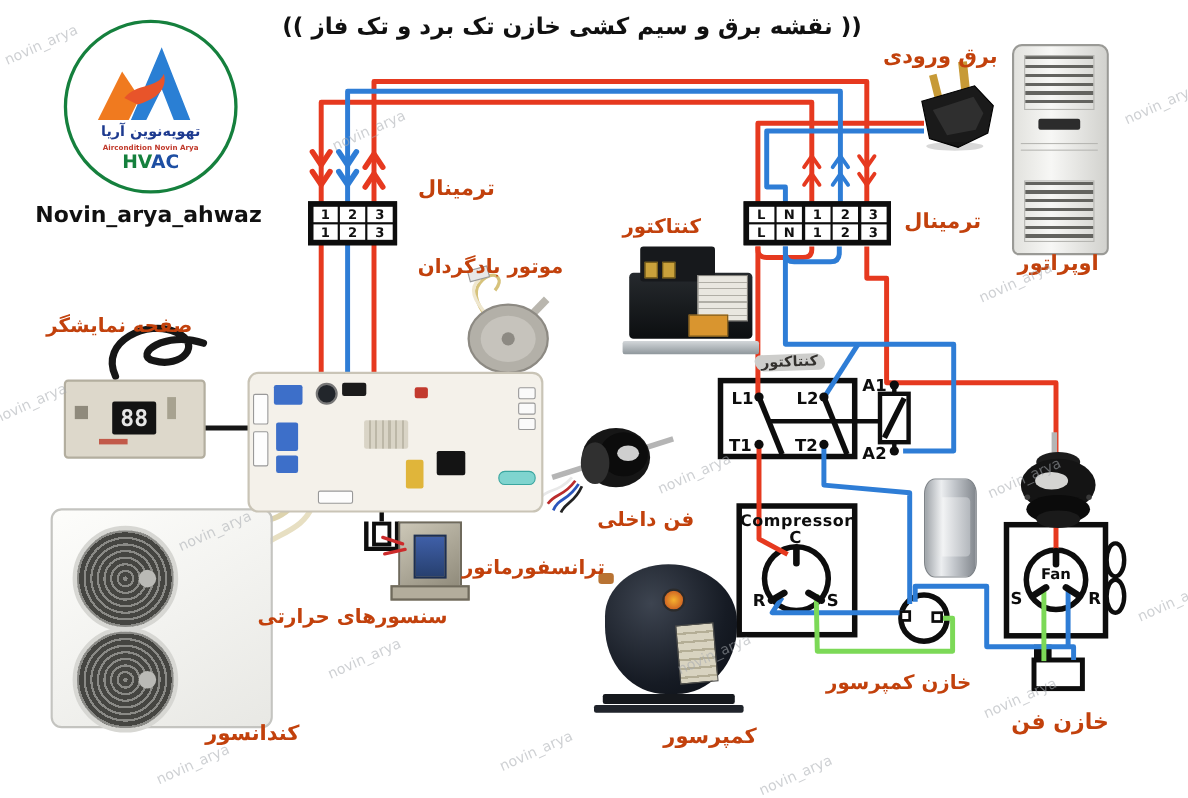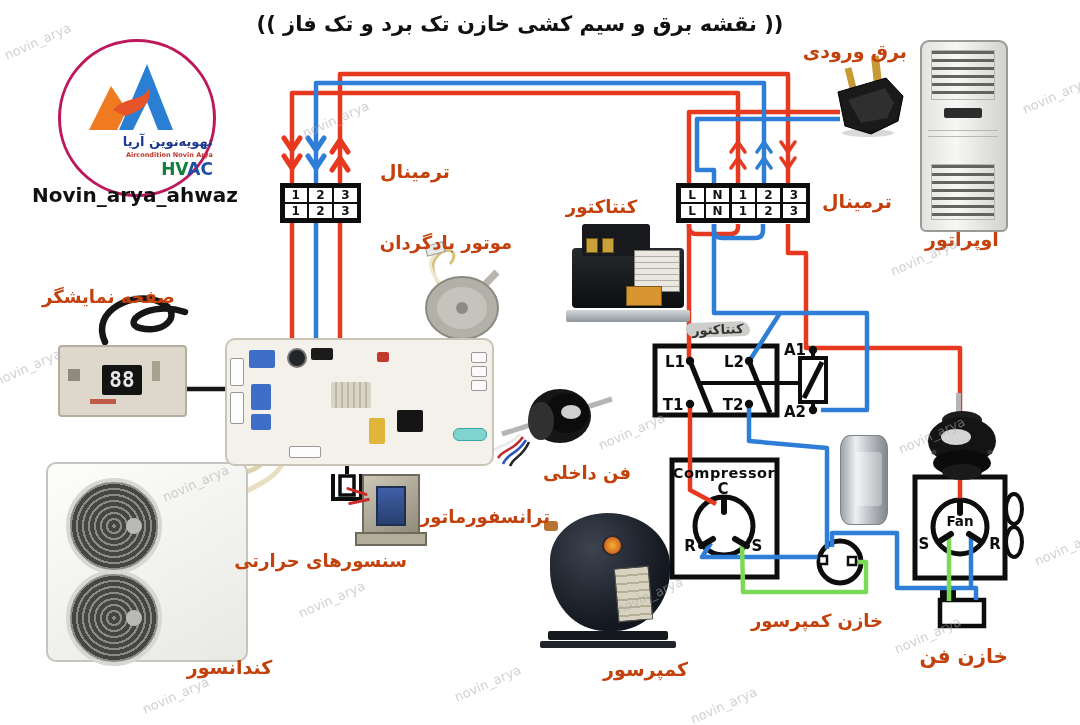--- a/index.html
+++ b/index.html
@@ -12,22 +12,22 @@
       white-space:nowrap;pointer-events:none}
   
   .tblock{position:absolute;background:#0d0d0d;display:grid;gap:2.5px;padding:2.5px;border:2px solid #0d0d0d}
   .tcell{background:#fff;display:flex;align-items:center;justify-content:center;
          font-weight:700;font-size:12px;height:14px}
   
   .st{font:700 15px "DejaVu Sans",sans-serif;fill:#0d0d0d;text-anchor:middle}
   .st-sm{font:700 13.5px "DejaVu Sans",sans-serif;fill:#0d0d0d;text-anchor:middle}
   .st-title{font:700 14.5px "DejaVu Sans",sans-serif;fill:#0d0d0d;text-anchor:middle;letter-spacing:.5px}
   
-  .logo{position:absolute;left:58px;top:39px;width:152px;height:152px;border:3px solid #be185d;
-        border-radius:50%;background:#fff;text-align:right}
+  .logo{position:absolute;left:58px;top:18px;width:152px;height:152px;border:3px solid #15803d;
+        border-radius:50%;background:#fff;text-align:center}
   .logo-fa{position:absolute;left:0;top:92px;width:100%;font-size:13px;font-weight:700;color:#1d3a8f;direction:rtl}
   .logo-en{position:absolute;left:0;top:109px;width:100%;font-size:6.5px;font-weight:700;color:#c0392b}
   .logo-hvac{position:absolute;left:0;top:117px;width:100%;font-size:17px;font-weight:800}
   .handle{position:absolute;left:16px;top:183px;width:238px;text-align:center;font-size:20px;font-weight:800}
   
   .photo{position:absolute}
   .indoor{left:920px;top:40px;width:84px;height:188px;border:2px solid #9a9a96;border-radius:9px 9px 6px 6px;
           background:linear-gradient(90deg,#e2e2de,#f7f7f5 40%,#d2d2ce)}
   .vent{position:absolute;left:9px;width:62px;background:repeating-linear-gradient(180deg,#63635f 0 3px,rgba(0,0,0,0) 3px 8px);border:1px solid #b5b5b1}
   .idisp{position:absolute;left:22px;top:66px;width:38px;height:10px;background:#2c2c2c;border-radius:2px}

